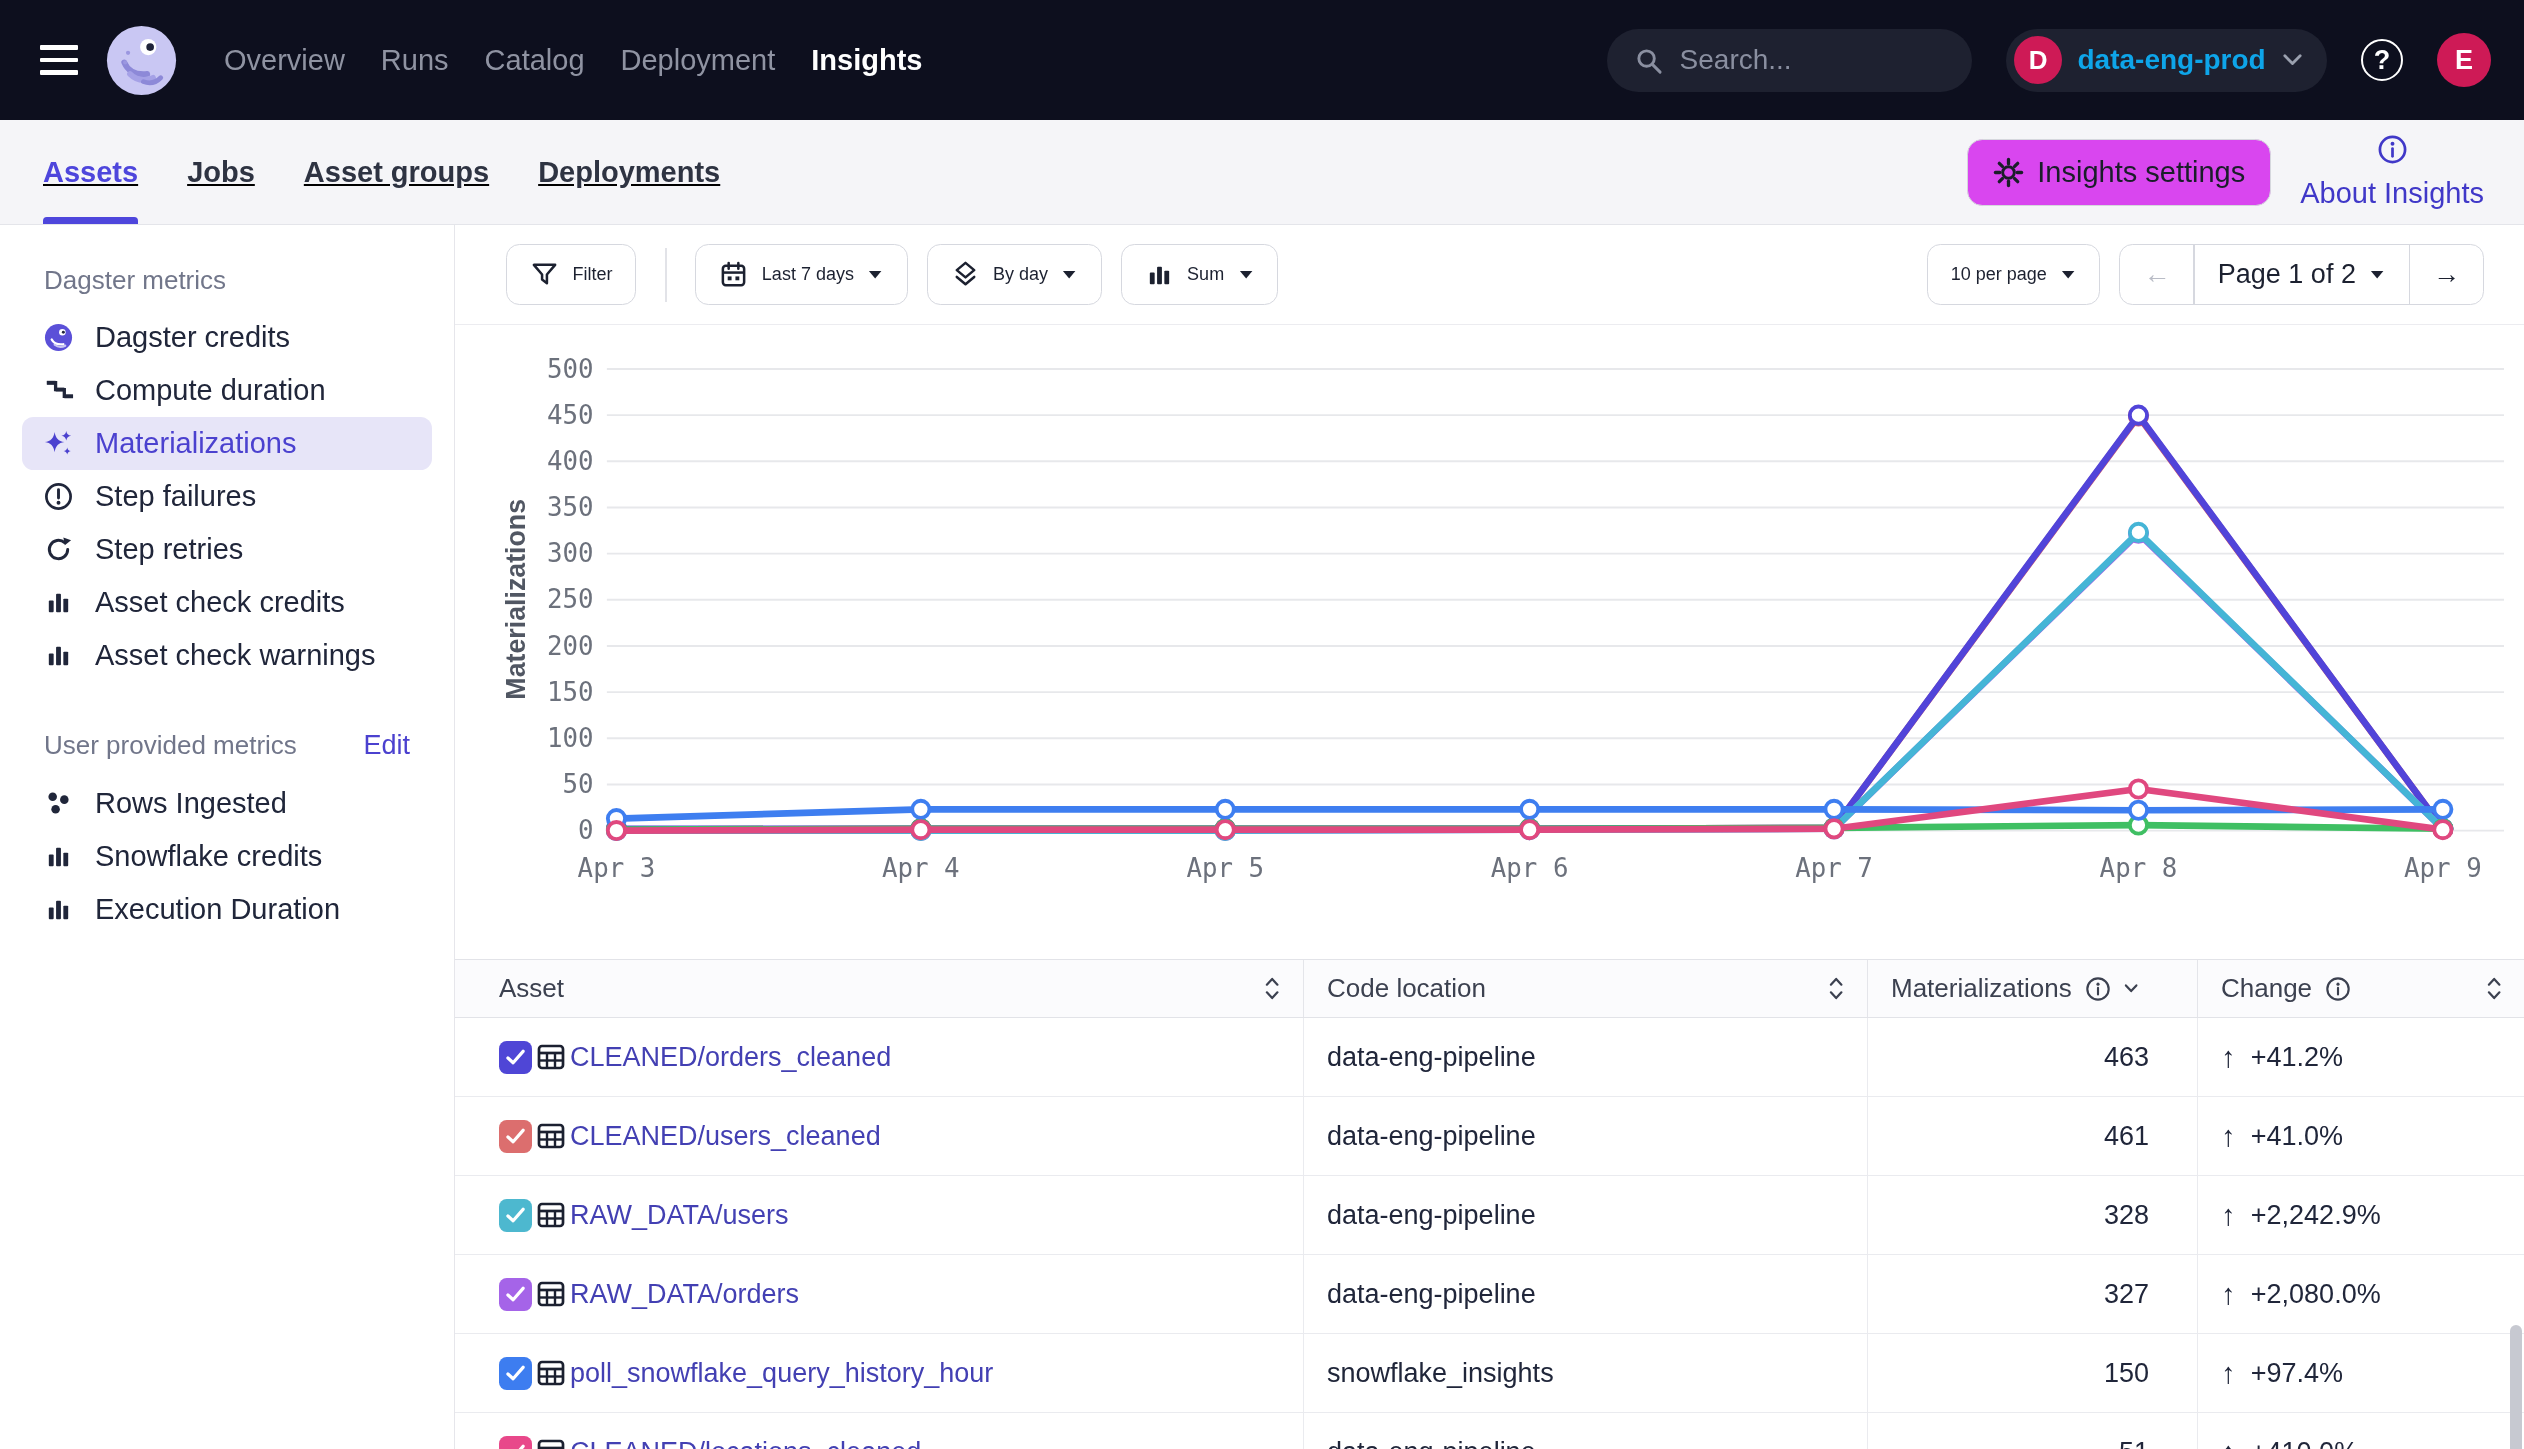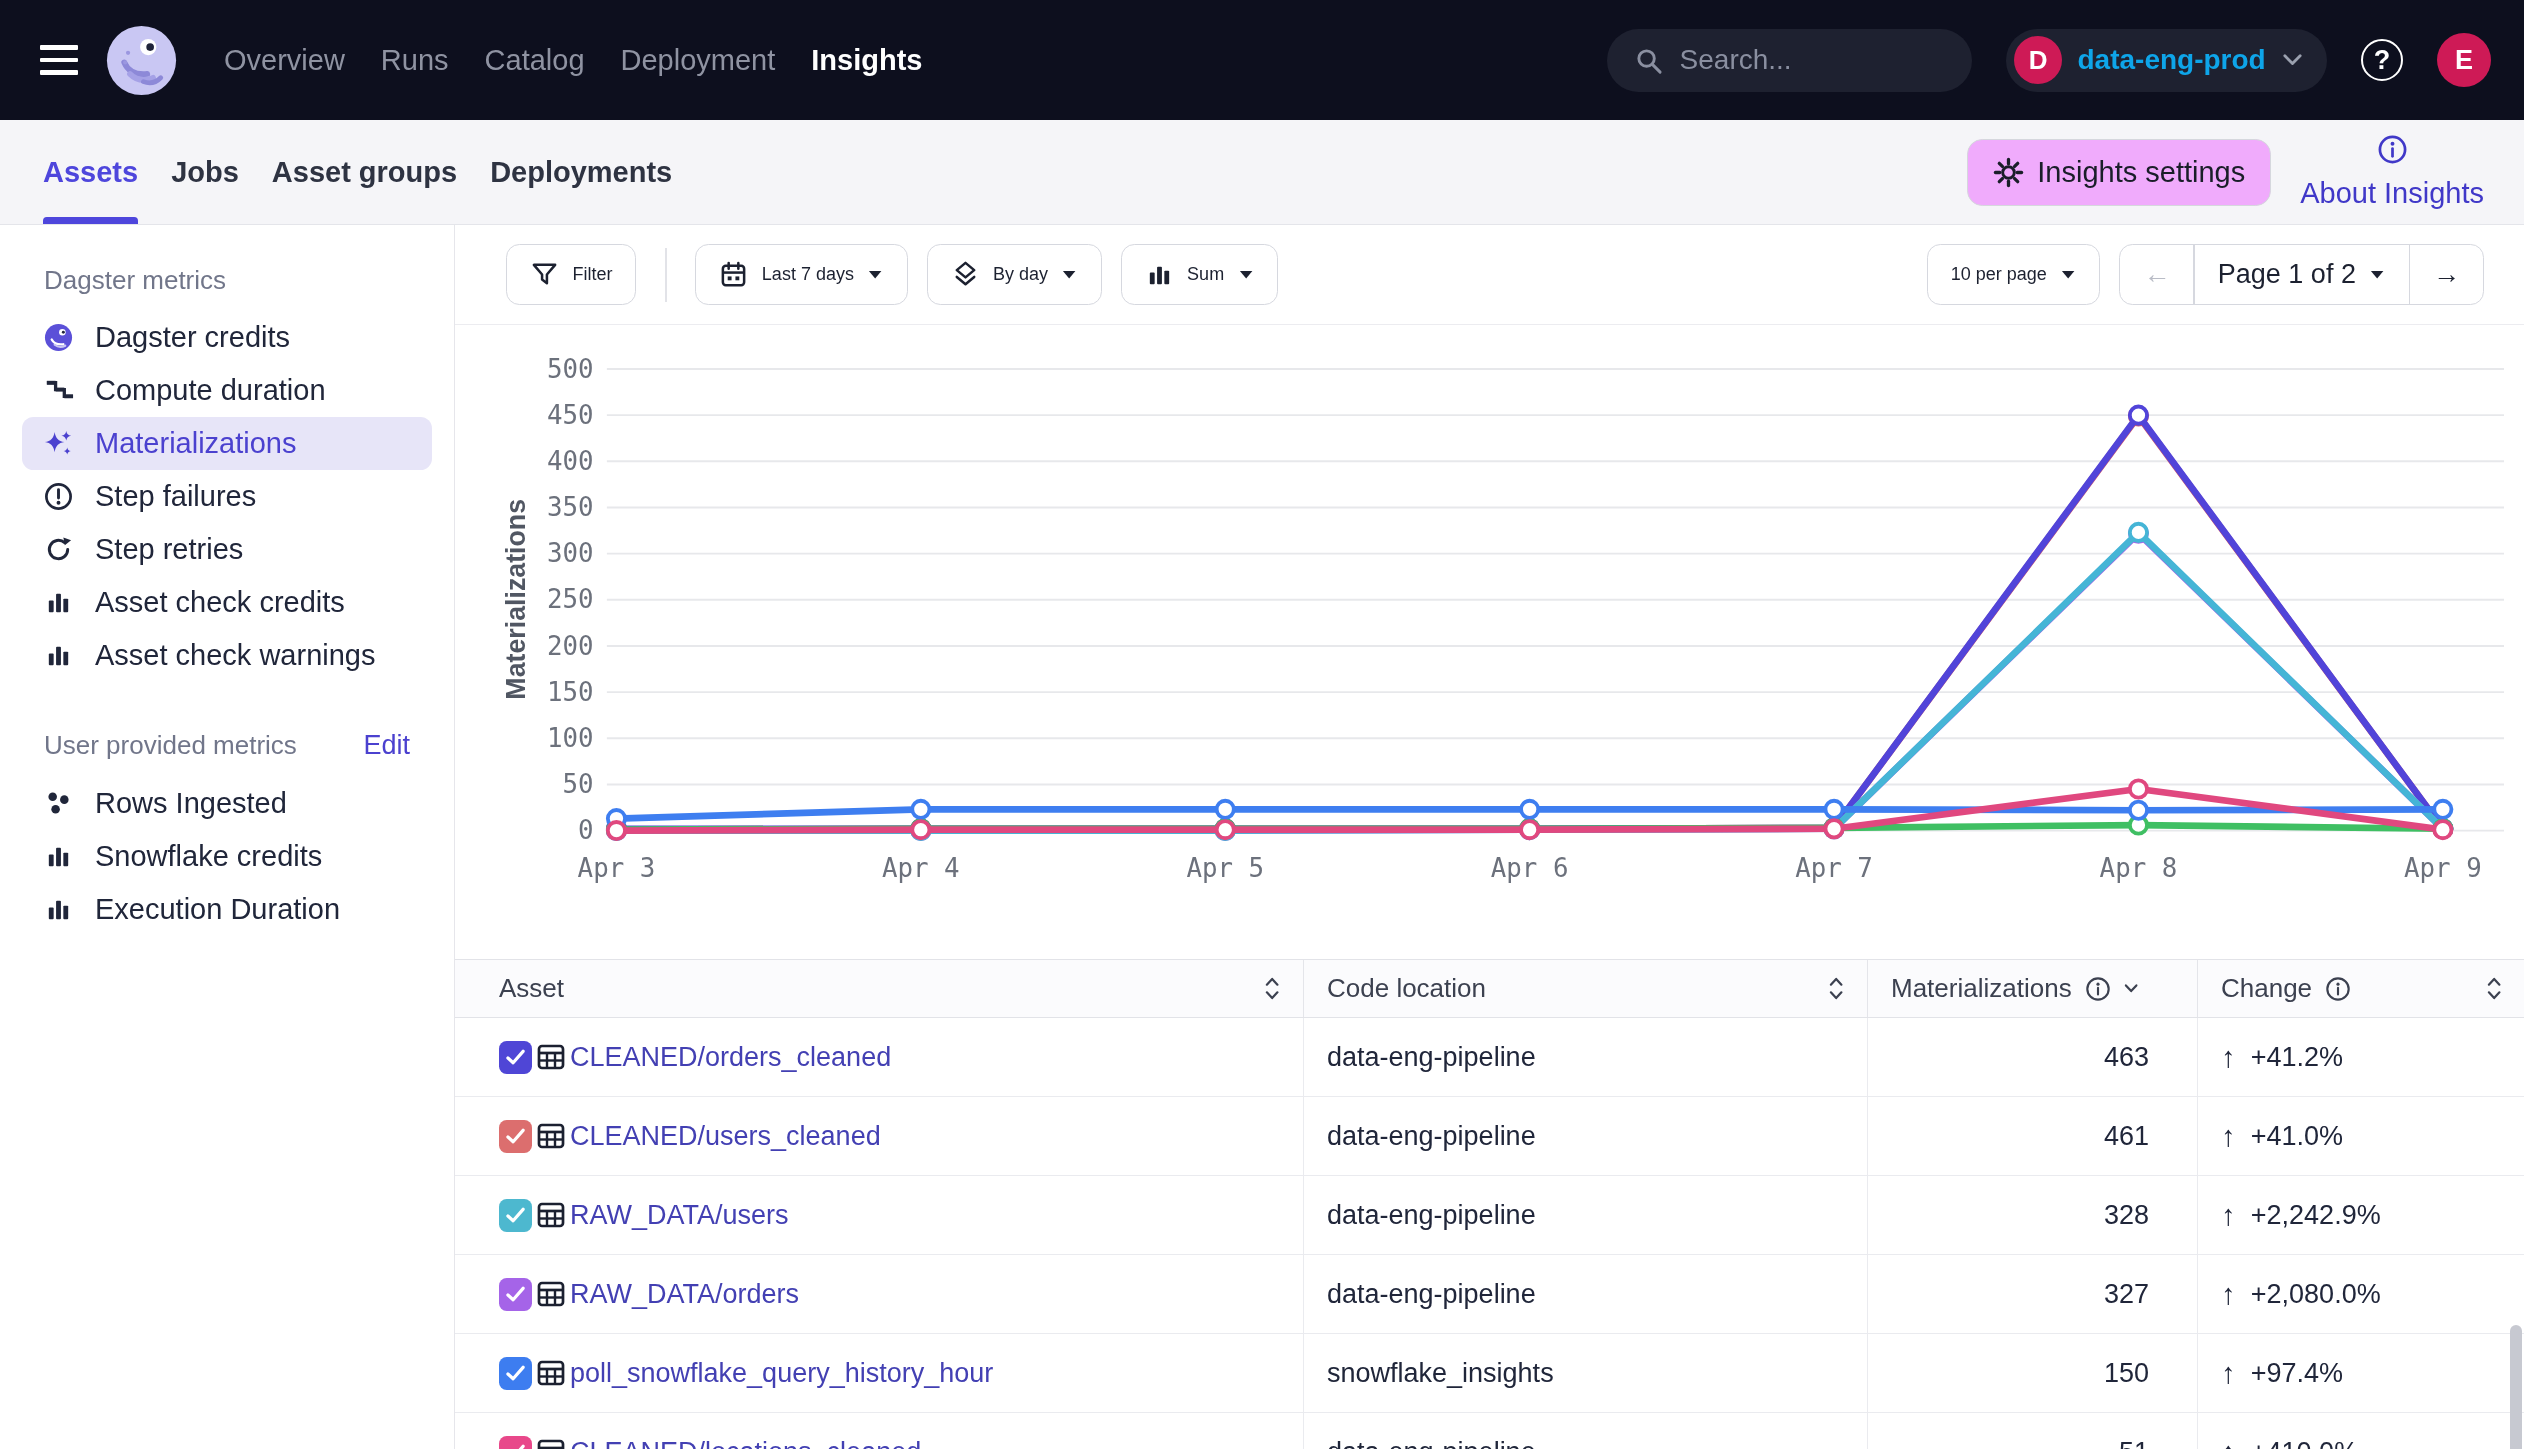--- a/index.html
+++ b/index.html
@@ -20,26 +20,26 @@
   .search-pill input::placeholder { color:#8A8FA0; }
   .slash-hint { color:#8A8FA0; font-size:28px; }
   .deploy-pill { height:63px; background:#1E2130; border-radius:32px; display:flex; align-items:center; gap:15.3px; padding:0 23px 0 8.6px; cursor:pointer;}
   .avatar-d { width:48px; height:48px; border-radius:50%; background:#CE1A56; color:#fff; font-size:26px; font-weight:700; display:flex; align-items:center; justify-content:center;}
   .deploy-label { color:#0ea5e9; font-size:28px; font-weight:600; }
   .help-btn { width:42px; height:42px; border:2.9px solid #fff; border-radius:50%; color:#fff; font-size:27px; font-weight:700; display:flex; align-items:center; justify-content:center; cursor:pointer;}
   .avatar-e { width:54px; height:54px; border-radius:50%; background:#CE1A56; color:#fff; font-size:27px; font-weight:700; display:flex; align-items:center; justify-content:center; cursor:pointer;}
 
   
   .tabbar { height:105px; background:#F5F5F8; display:flex; align-items:center; padding:0 41px 0 43px; border-bottom:1px solid #E4E5EA;}
-  .tabs { display:flex; gap:33px; height:100%; align-items:center; }
+  .tabs { display:flex; gap:49px; height:100%; align-items:center;text-decoration:underline; }
   .tab { font-size:29px; font-weight:600; color:#2E3342; cursor:pointer; height:100%; display:flex; align-items:center; position:relative;}
   .tab.active { color:#4E46DC; }
   .tab.active::after { content:""; position:absolute; left:0; right:0; bottom:0; height:6.7px; background:#4E46DC; border-radius:3.8px 3.8px 0 0;}
   .tabbar-right { margin-left:auto; display:flex; align-items:center; gap:29px; }
-  .settings-btn { height:67px; background:#f0abfc; border:1.4px solid #D5D7DD; border-radius:15.3px; display:flex; align-items:center; gap:13.4px; padding:0 25px; font-size:29px; color:#1A1E29; cursor:pointer; font-family:inherit;}
+  .settings-btn { height:67px; background:#d946ef; border:1.4px solid #D5D7DD; border-radius:15.3px; display:flex; align-items:center; gap:13.4px; padding:0 25px; font-size:29px; color:#1A1E29; cursor:pointer; font-family:inherit;}
   .about-link { display:flex; align-items:center; gap:11.5px; color:#4038C8; font-size:29px; cursor:pointer;flex-direction:column;}
 
   
   .content { display:flex; height:1225px; }
   .sidebar { width:455px; border-right:1px solid #E6E6EB; padding-top:23px; flex:none;}
   .side-heading { display:flex; justify-content:space-between; align-items:center; padding:0 44px; margin:17px 0 15.3px;}
   .side-heading .t { font-size:26px; color:#71768A; }
   .side-heading .edit { font-size:27px; color:#4B41CF; cursor:pointer; }
   .side-item { height:53px; margin:0 22px; padding:0 21px; border-radius:11.5px; display:flex; align-items:center; gap:21px; font-size:29px; color:#20263A; cursor:pointer;}
   .side-item.selected { background:#E7E5F8; color:#4B41CF; }

